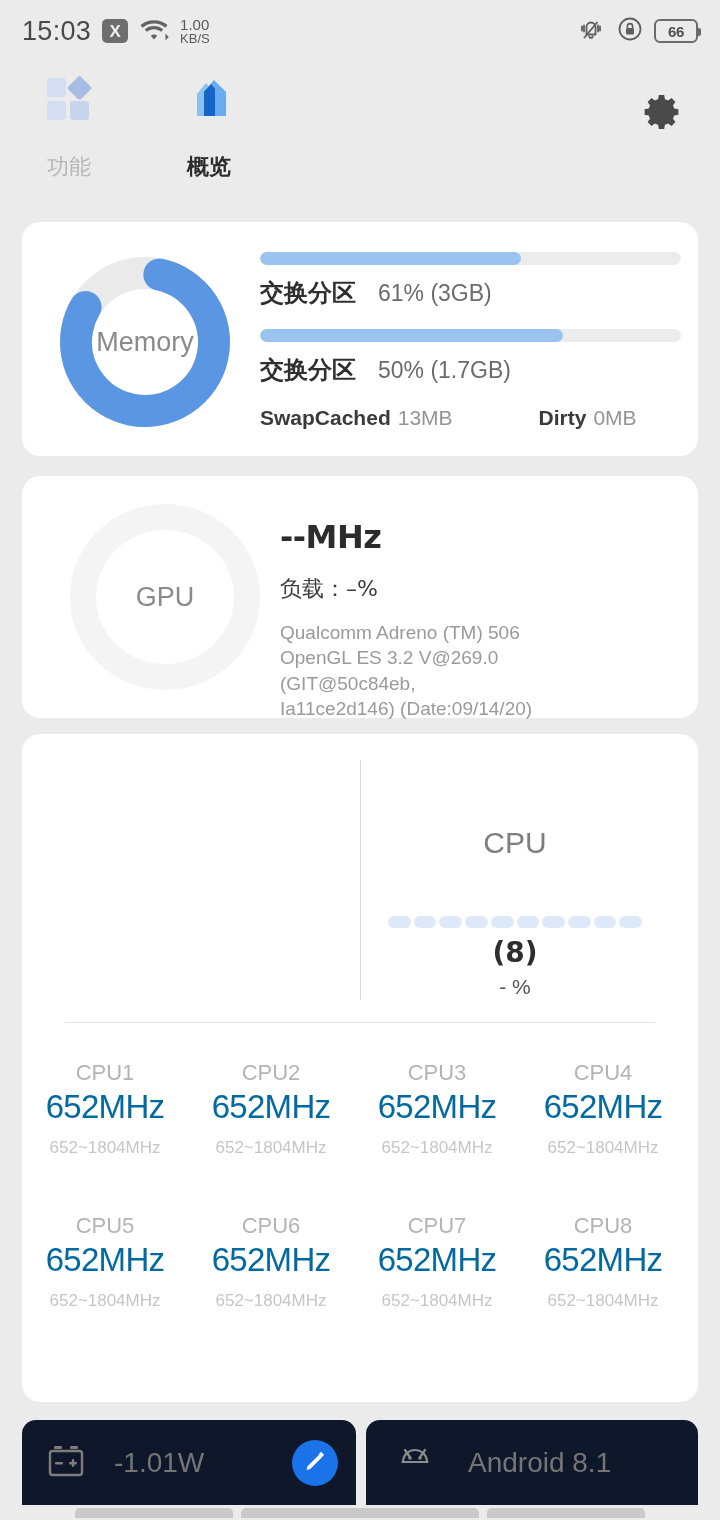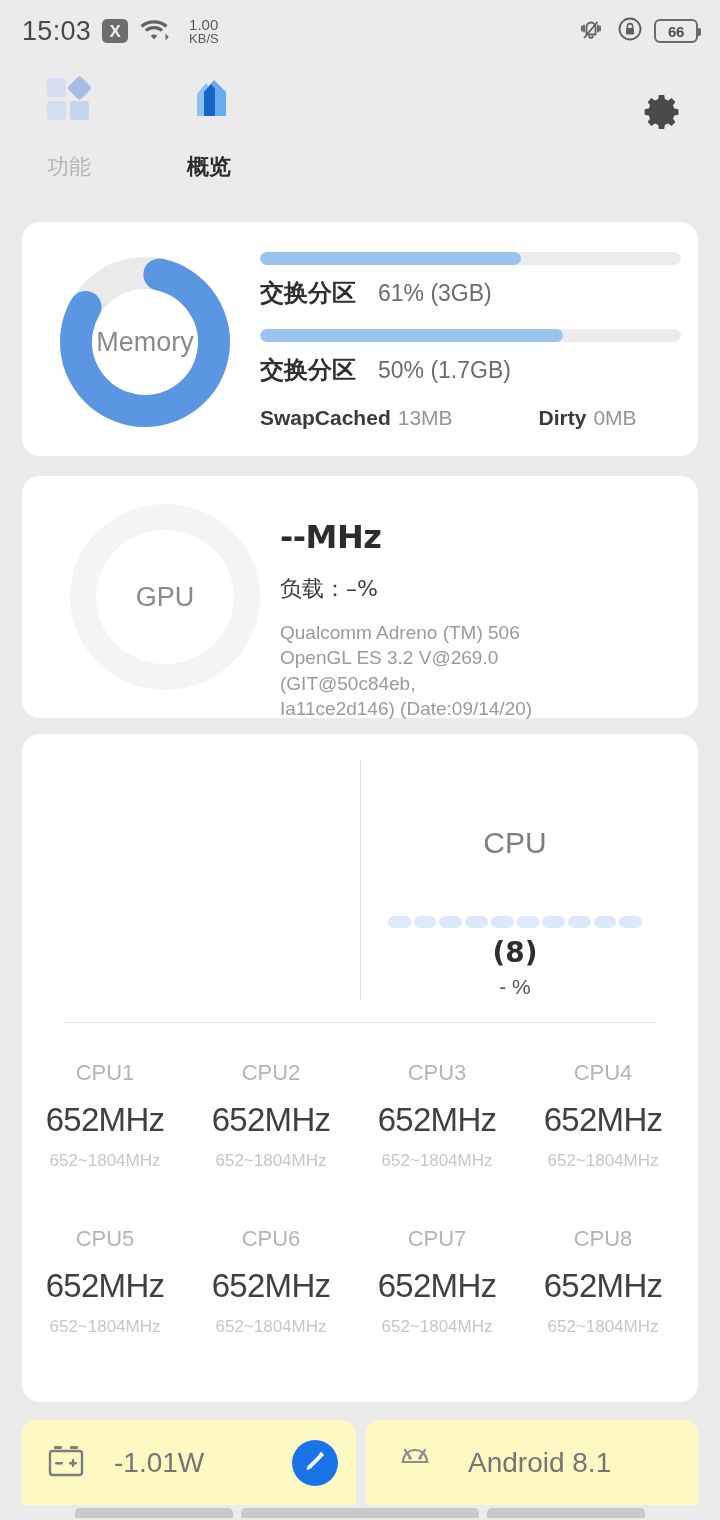--- a/index.html
+++ b/index.html
@@ -47,21 +47,21 @@
     font-size: 17px;
     font-weight: bold;
     display: flex;
     align-items: center;
     justify-content: center;
     line-height: 1;
   }
   .sb-net {
     display: flex;
     align-items: flex-end;
-    gap: 20px;
+    gap: 11px;
   }
   .sb-netspeed {
     display: flex;
     flex-direction: column;
     line-height: 1.0;
     color: #5a5a5a;
   }
   .sb-netspeed .v { font-size: 15px; }
   .sb-netspeed .u { font-size: 13px; }
   .sb-right {
@@ -322,38 +322,38 @@
   .core {
     text-align: center;
   }
   .core .cname {
     font-size: 22px;
     color: #b4b4b4;
     font-family: "Liberation Sans", sans-serif;
   }
   .core .cfreq {
     font-size: 33px;
-    color: #404040;
-    margin-top: 15px;
+    color: #0369a1;
+    margin-top: 2px;
     font-family: "Liberation Sans", sans-serif;
     letter-spacing: -0.7px;
   }
   .core .crange {
     font-size: 17px;
     color: #c6c6c6;
     margin-top: 12px;
     font-family: "Liberation Sans", sans-serif;
   }
 
   
   .tile {
     position: absolute;
     top: 1420px;
     height: 85px;
-    background: #fef9c3;
+    background: #0f172a;
     border-radius: 14px 14px 0 0;
     display: flex;
     align-items: center;
     box-sizing: border-box;
   }
   .tile-batt {
     left: 22px;
     width: 334px;
     padding: 0 18px 0 22px;
     justify-content: space-between;

